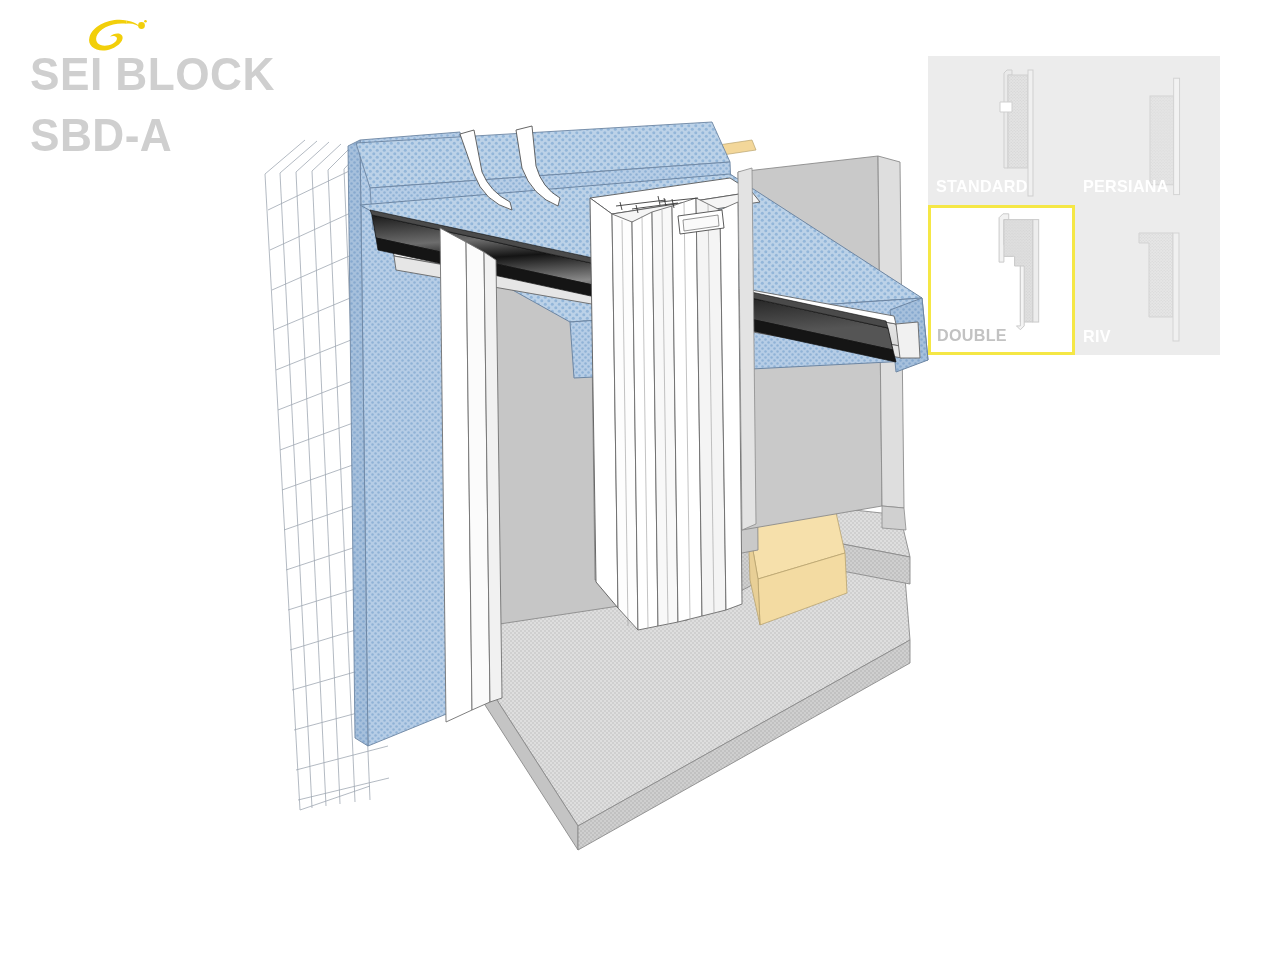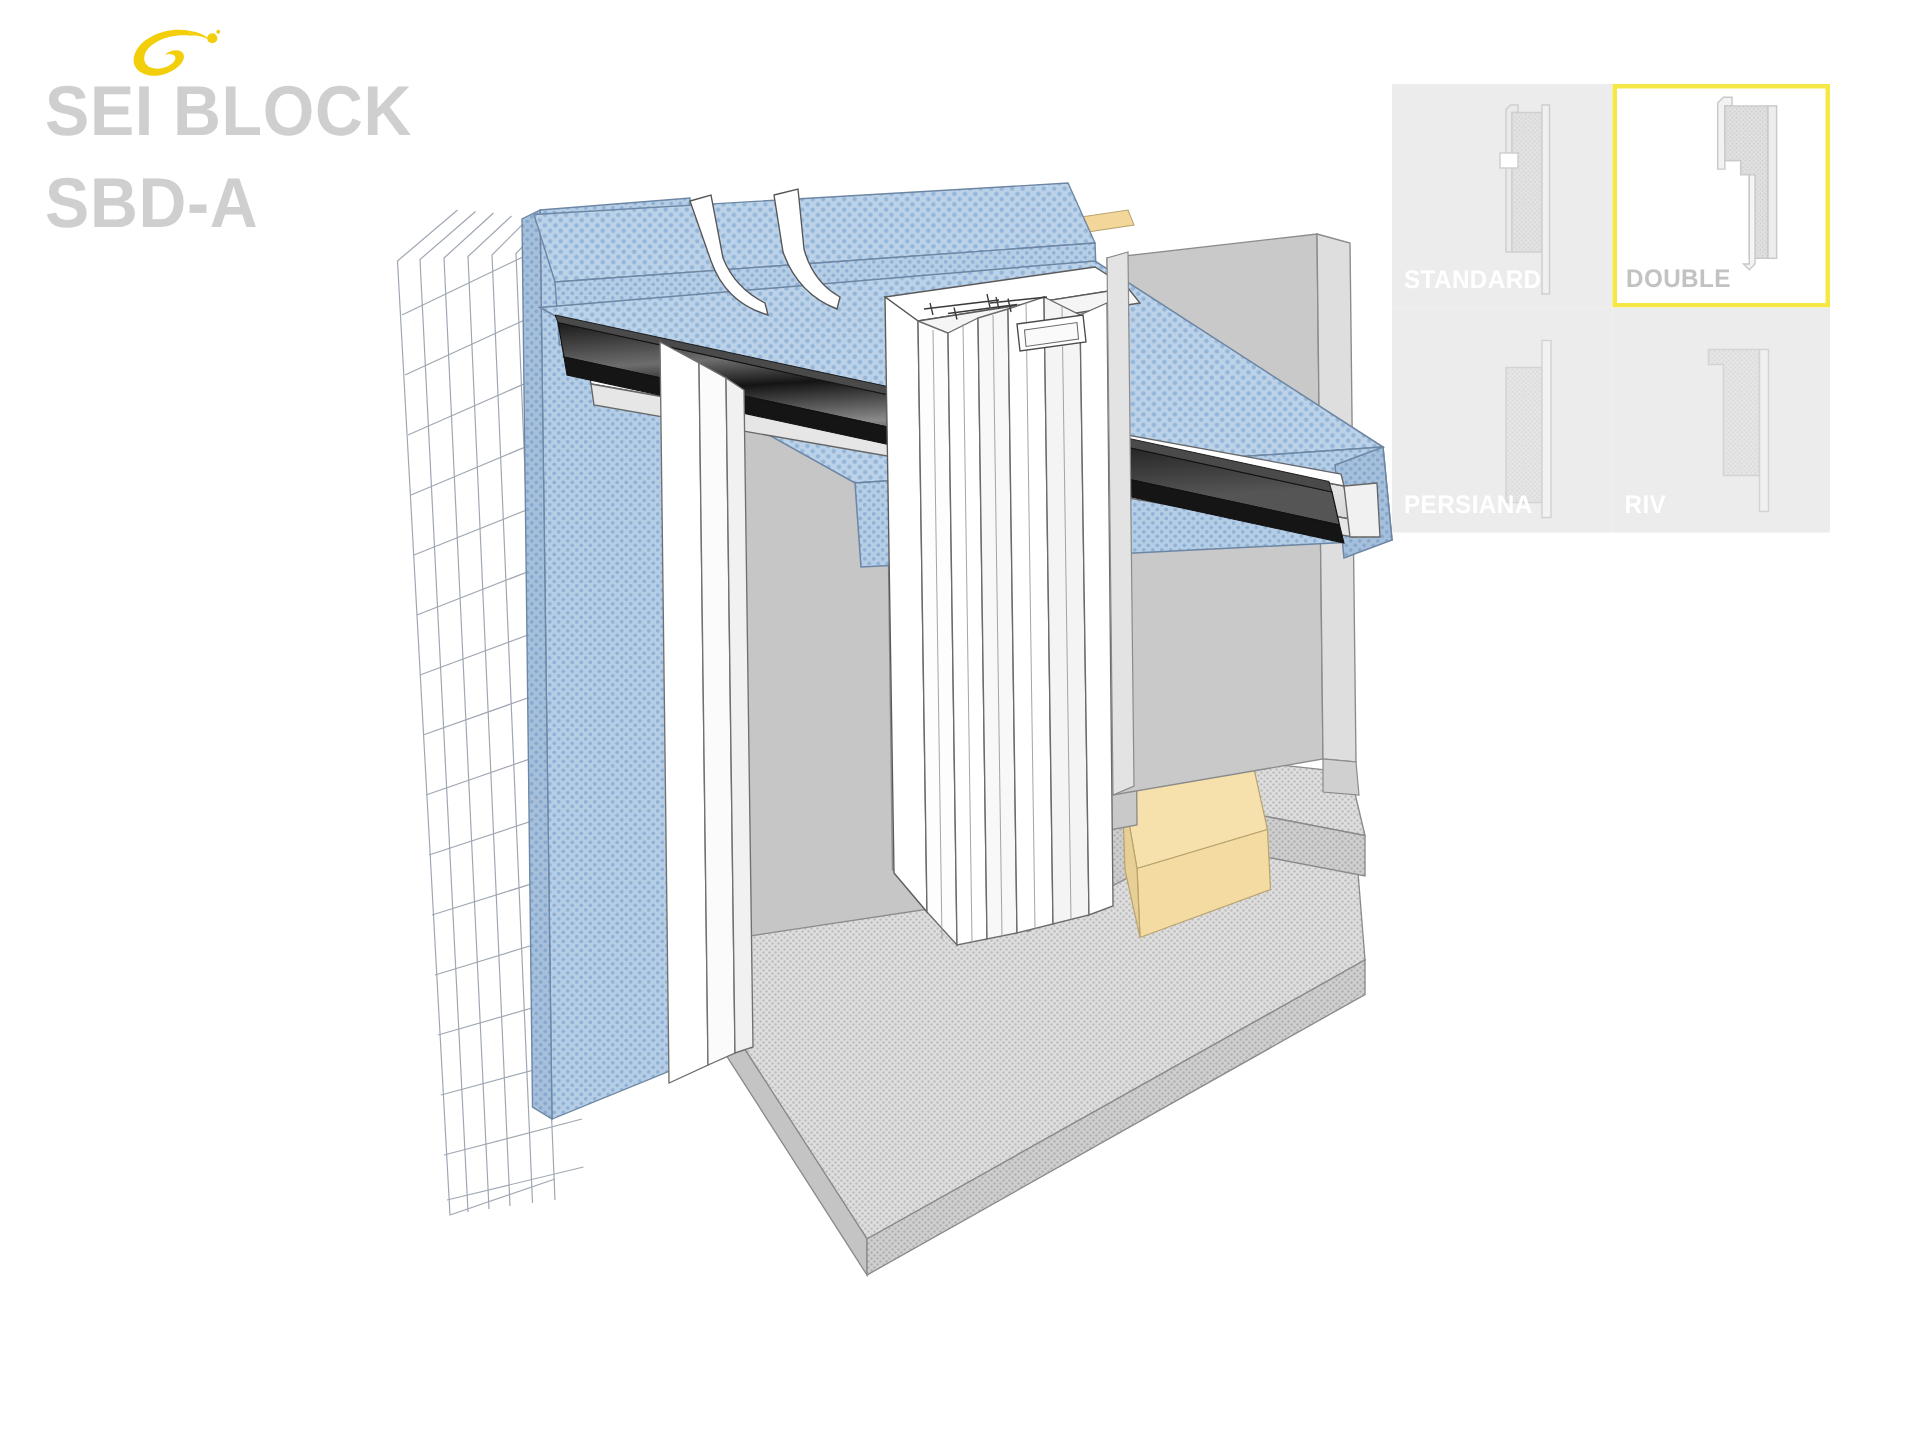--- a/index.html
+++ b/index.html
@@ -291,20 +291,37 @@
           </defs>
           <path d="M76 17 L79 14 L84 14 L84 19 L80 19 L80 112 L76 112 Z" fill="#eaeaea" stroke="#cfcfcf" stroke-width="1"></path>
           <rect x="80" y="19" width="20" height="93" fill="url(#tp1)" stroke="#cfcfcf" stroke-width="1"></rect>
           <path d="M72 46 L84 46 L84 56 L72 56 Z" fill="#ffffff" stroke="#cfcfcf" stroke-width="1"></path>
           <rect x="100" y="14" width="5" height="126" fill="#f0f0f0" stroke="#cfcfcf" stroke-width="1"></rect>
         </svg>
       </div>
       <div class="variant-label">STANDARD</div>
     </div>
 
+    <div class="variant-cell">
+      <div class="variant-thumb">
+        <svg viewBox="0 0 147 150" preserveAspectRatio="xMidYMid meet" aria-hidden="true">
+          <defs>
+            <pattern id="tp3" width="3" height="3" patternUnits="userSpaceOnUse">
+              <rect width="3" height="3" fill="#e6e6e6"></rect>
+              <circle cx="0.8" cy="0.8" r="0.55" fill="#d3d3d3"></circle>
+              <circle cx="2.2" cy="2.2" r="0.55" fill="#d3d3d3"></circle>
+            </pattern>
+          </defs>
+          <rect x="76" y="40" width="24" height="90" fill="url(#tp3)" stroke="#d3d3d3" stroke-width="1"></rect>
+          <rect x="100" y="22" width="6" height="118" fill="#f2f2f2" stroke="#d3d3d3" stroke-width="1"></rect>
+        </svg>
+      </div>
+      <div class="variant-label">PERSIANA</div>
+    </div>
+
     <div class="variant-cell sel">
       <div class="variant-thumb">
         <svg viewBox="0 0 145 149" preserveAspectRatio="xMidYMid meet" aria-hidden="true">
           <defs>
             <pattern id="tp2" width="3" height="3" patternUnits="userSpaceOnUse">
               <rect width="3" height="3" fill="#e1e1e1"></rect>
               <circle cx="0.8" cy="0.8" r="0.55" fill="#c9c9c9"></circle>
               <circle cx="2.2" cy="2.2" r="0.55" fill="#c9c9c9"></circle>
             </pattern>
           </defs>
@@ -312,37 +329,20 @@
           <path d="M75 12 L105 12 L105 118 L92 118 L92 60 L86 60 L86 50 L75 50 Z" fill="url(#tp2)" stroke="#c9c9c9" stroke-width="1"></path>
           <path d="M92 60 L96 60 L96 122 L92 126 L88 122 L92 122 Z" fill="#f4f4f4" stroke="#c9c9c9" stroke-width="1"></path>
           <rect x="105" y="12" width="6" height="106" fill="#ededed" stroke="#c9c9c9" stroke-width="1"></rect>
         </svg>
       </div>
       <div class="variant-label">DOUBLE</div>
     </div>
 
     <div class="variant-cell">
       <div class="variant-thumb">
-        <svg viewBox="0 0 147 150" preserveAspectRatio="xMidYMid meet" aria-hidden="true">
-          <defs>
-            <pattern id="tp3" width="3" height="3" patternUnits="userSpaceOnUse">
-              <rect width="3" height="3" fill="#e6e6e6"></rect>
-              <circle cx="0.8" cy="0.8" r="0.55" fill="#d3d3d3"></circle>
-              <circle cx="2.2" cy="2.2" r="0.55" fill="#d3d3d3"></circle>
-            </pattern>
-          </defs>
-          <rect x="76" y="40" width="24" height="90" fill="url(#tp3)" stroke="#d3d3d3" stroke-width="1"></rect>
-          <rect x="100" y="22" width="6" height="118" fill="#f2f2f2" stroke="#d3d3d3" stroke-width="1"></rect>
-        </svg>
-      </div>
-      <div class="variant-label">PERSIANA</div>
-    </div>
-
-    <div class="variant-cell">
-      <div class="variant-thumb">
         <svg viewBox="0 0 145 150" preserveAspectRatio="xMidYMid meet" aria-hidden="true">
           <defs>
             <pattern id="tp4" width="3" height="3" patternUnits="userSpaceOnUse">
               <rect width="3" height="3" fill="#e6e6e6"></rect>
               <circle cx="0.8" cy="0.8" r="0.55" fill="#d3d3d3"></circle>
               <circle cx="2.2" cy="2.2" r="0.55" fill="#d3d3d3"></circle>
             </pattern>
           </defs>
           <path d="M64 28 L64 38 L74 38 L74 112 L98 112 L98 28 Z" fill="url(#tp4)" stroke="#d3d3d3" stroke-width="1"></path>
           <rect x="98" y="28" width="6" height="108" fill="#f0f0f0" stroke="#d3d3d3" stroke-width="1"></rect>

